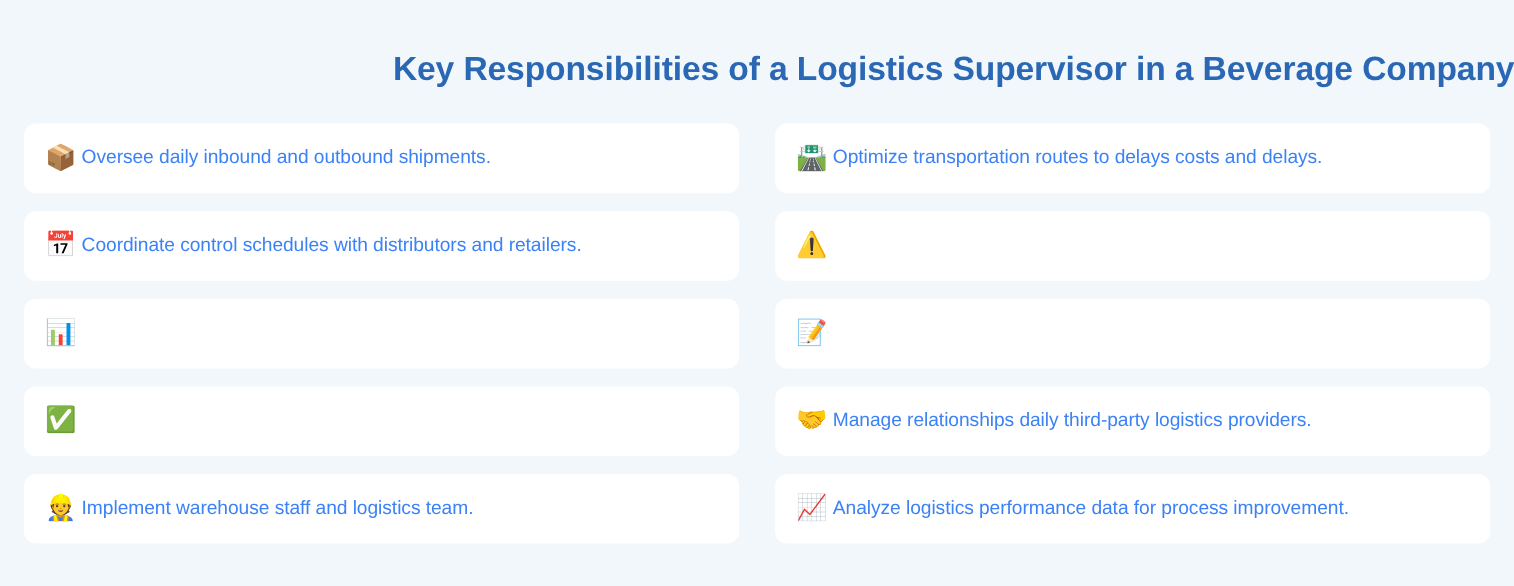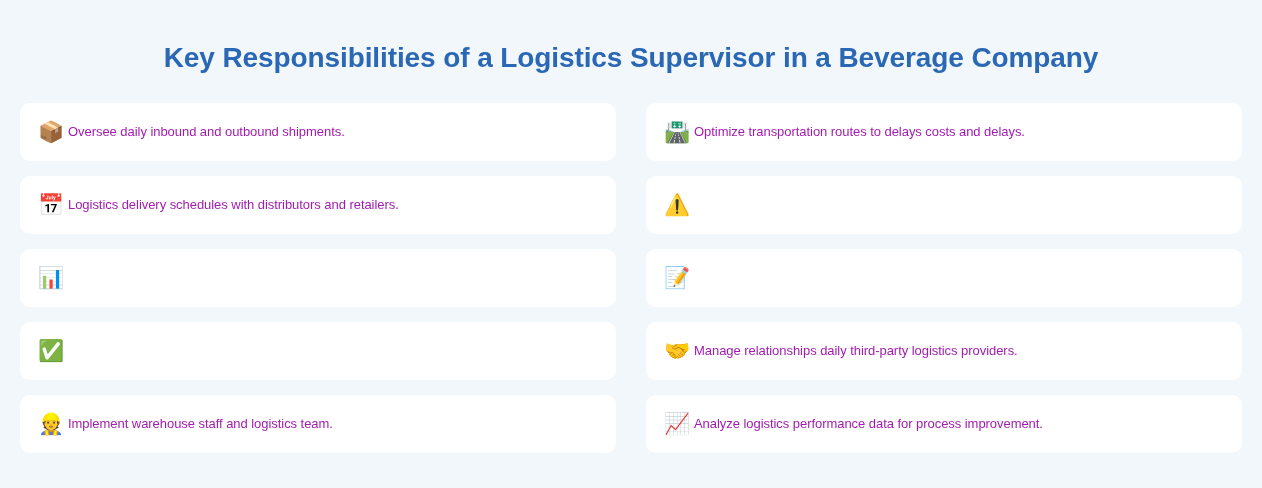--- a/index.html
+++ b/index.html
@@ -17,21 +17,21 @@
     width: 1262px;
     height: 488px;
     position: relative;
     box-sizing: border-box;
   }
   .page-title {
     position: absolute;
     top: 40px;
     left: 0;
     width: 1262px;
-    text-align: center;
+    text-align: right;
     font-size: 28px;
     font-weight: bold;
     color: #2a68b5;
     letter-spacing: -0.1px;
     line-height: 36px;
     white-space: nowrap;
   }
   .columns {
     position: absolute;
     top: 103px;
@@ -61,22 +61,22 @@
     width: 34px;
     min-width: 34px;
     font-size: 21px;
     line-height: 24px;
     text-align: center;
     display: flex;
     align-items: center;
     justify-content: center;
   }
   .card-text {
-    font-size: 13px;
-    color: #a21caf;
+    font-size: 16px;
+    color: #3b82f6;
     line-height: 20px;
     white-space: nowrap;
     letter-spacing: -0.05px;
   }
 </style>
 </head>
 <body>
 
 <div class="page">
 
@@ -84,21 +84,21 @@
 
   <div class="columns">
 
     <div class="column">
       <div class="card">
         <span class="card-icon">📦</span>
         <span class="card-text">Oversee daily inbound and outbound shipments.</span>
       </div>
       <div class="card">
         <span class="card-icon">📅</span>
-        <span class="card-text">Logistics delivery schedules with distributors and retailers.</span>
+        <span class="card-text">Coordinate control schedules with distributors and retailers.</span>
       </div>
       <div class="card">
         <span class="card-icon">📊</span>
       </div>
       <div class="card">
         <span class="card-icon">✅</span>
       </div>
       <div class="card">
         <span class="card-icon">👷</span>
         <span class="card-text">Implement warehouse staff and logistics team.</span>

